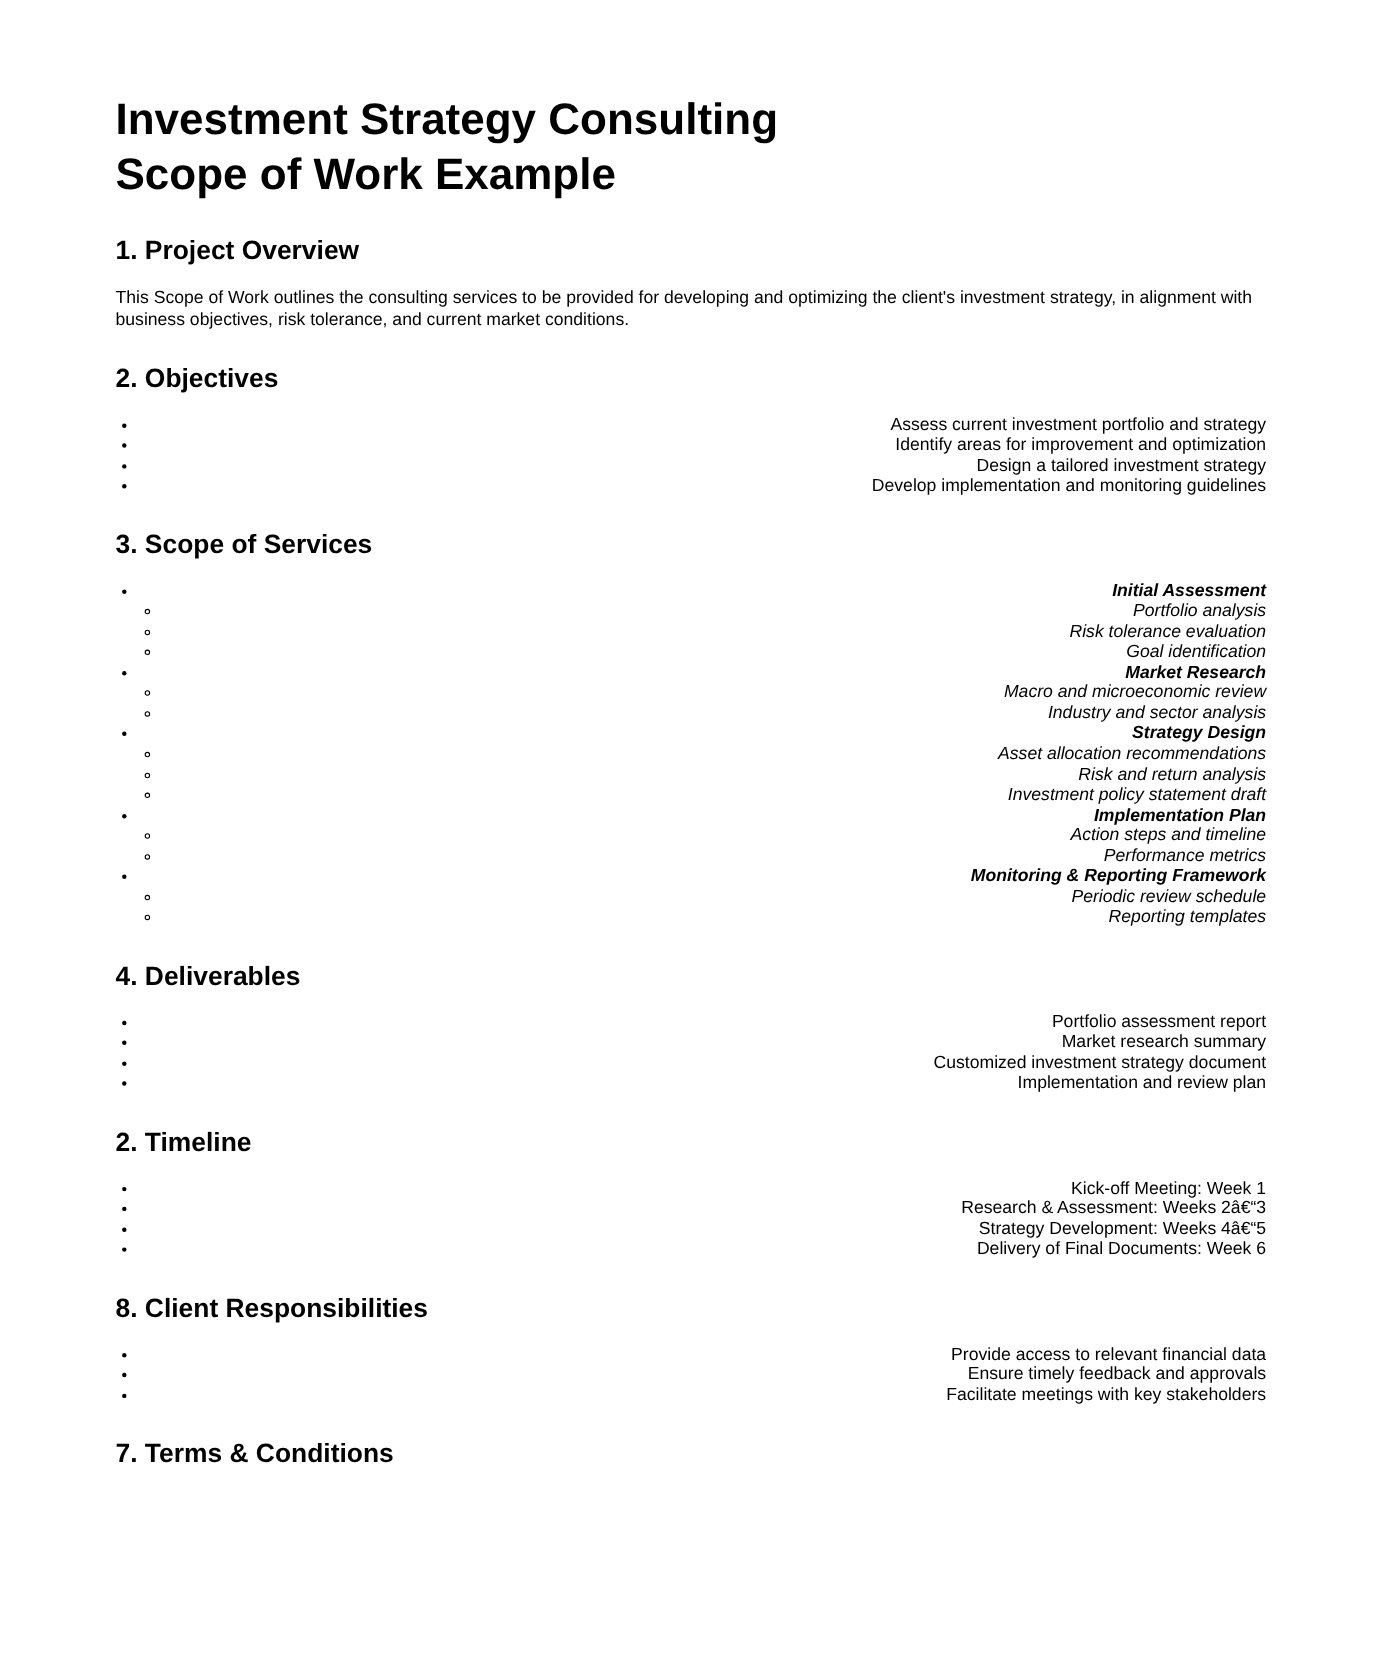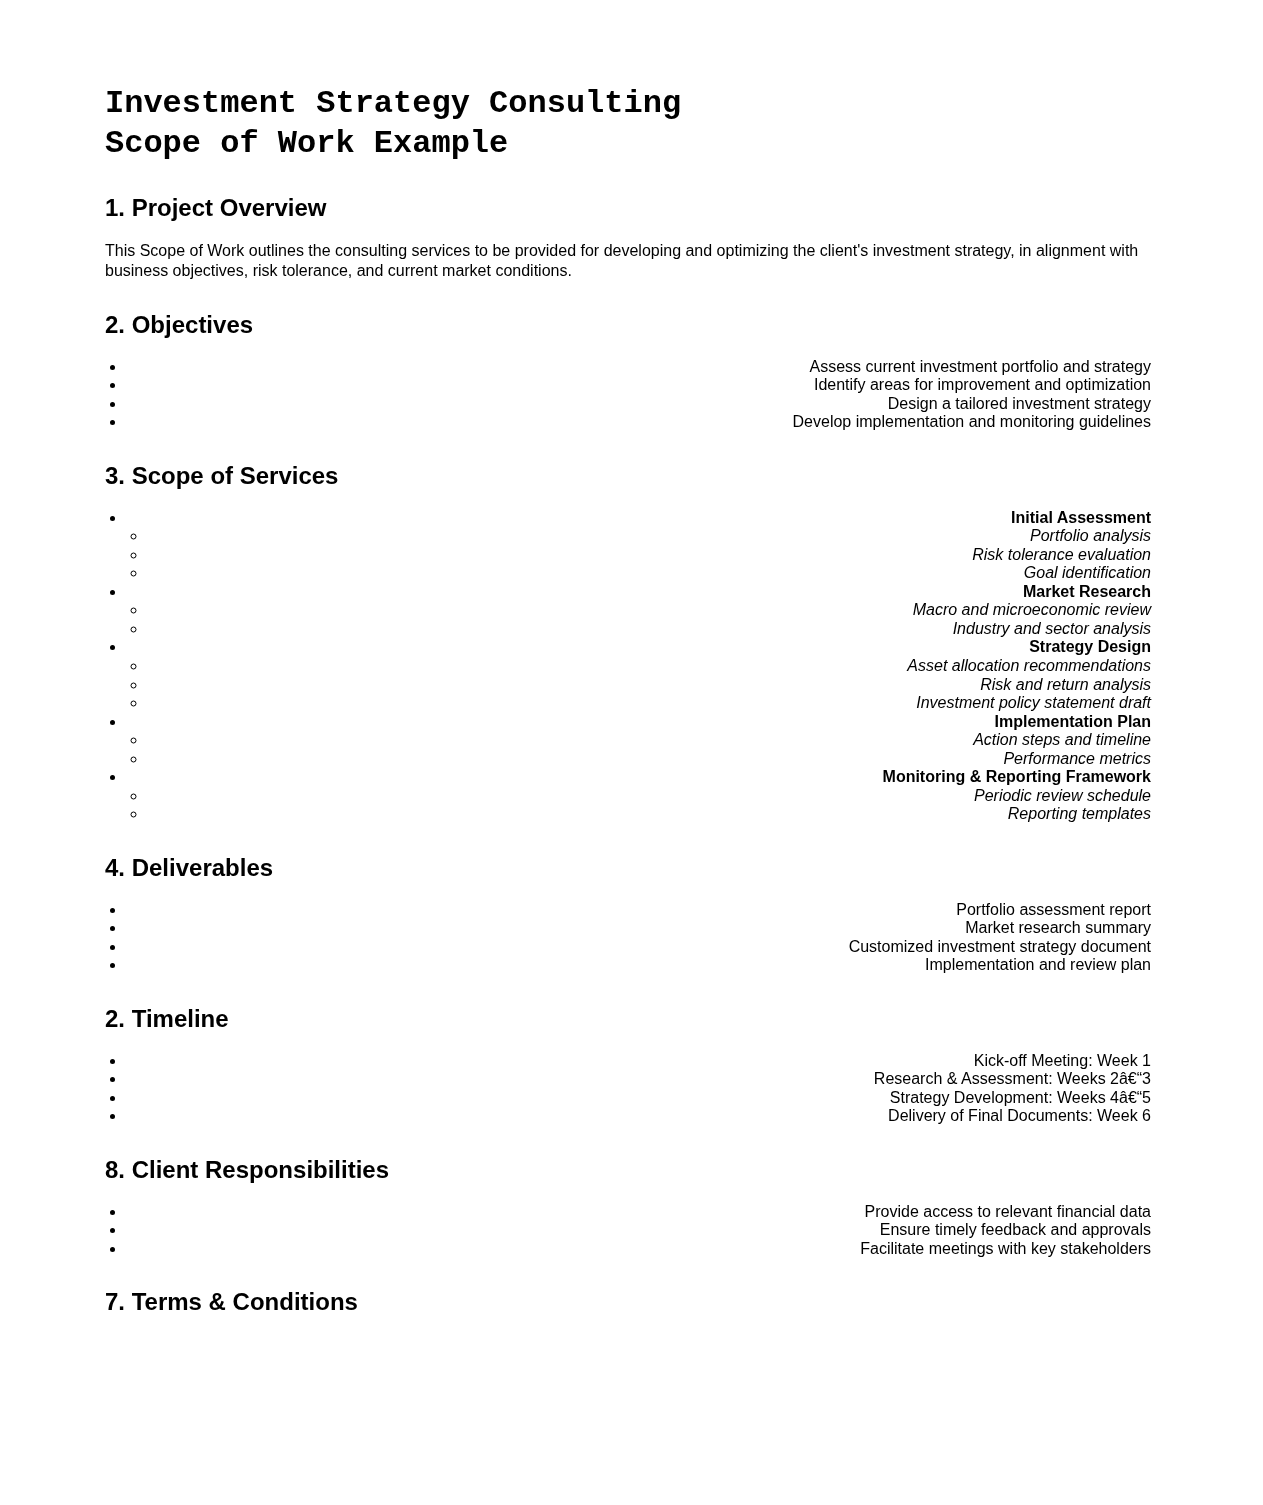--- a/index.html
+++ b/index.html
@@ -15,25 +15,24 @@
   .page {
     box-sizing: border-box;
     width: 1263px;
     min-height: 1505px;
     padding: 84px 112px 40px 105px;
     font-family: "Liberation Sans", sans-serif;
     color: #000000;
     background: #ffffff;
   }
   h1 {
-    font-size: 32px;
+    font-size: 40px;
     line-height: 1.25;
     font-weight: bold;
     margin: 0 0 0 0;
-    font-family: Liberation Mono, monospace;
   }
   h2 {
     font-size: 24px;
     line-height: 1.2;
     font-weight: bold;
     margin: 30px 0 18px 0;
   }
   p {
     font-size: 16px;
     line-height: 1.25;
@@ -54,20 +53,21 @@
     margin: 0;
     padding-left: 21px;
     list-style-type: circle;
     font-style: italic;
   }
   li {
     padding: 0;
   }
   strong {
     font-weight: bold;
+    font-style: italic;
   }
 </style>
 </head>
 <body>
 
 <div class="page">
 
   <h1>
     <span>Investment Strategy Consulting</span><br>
     <span>Scope of Work Example</span>

